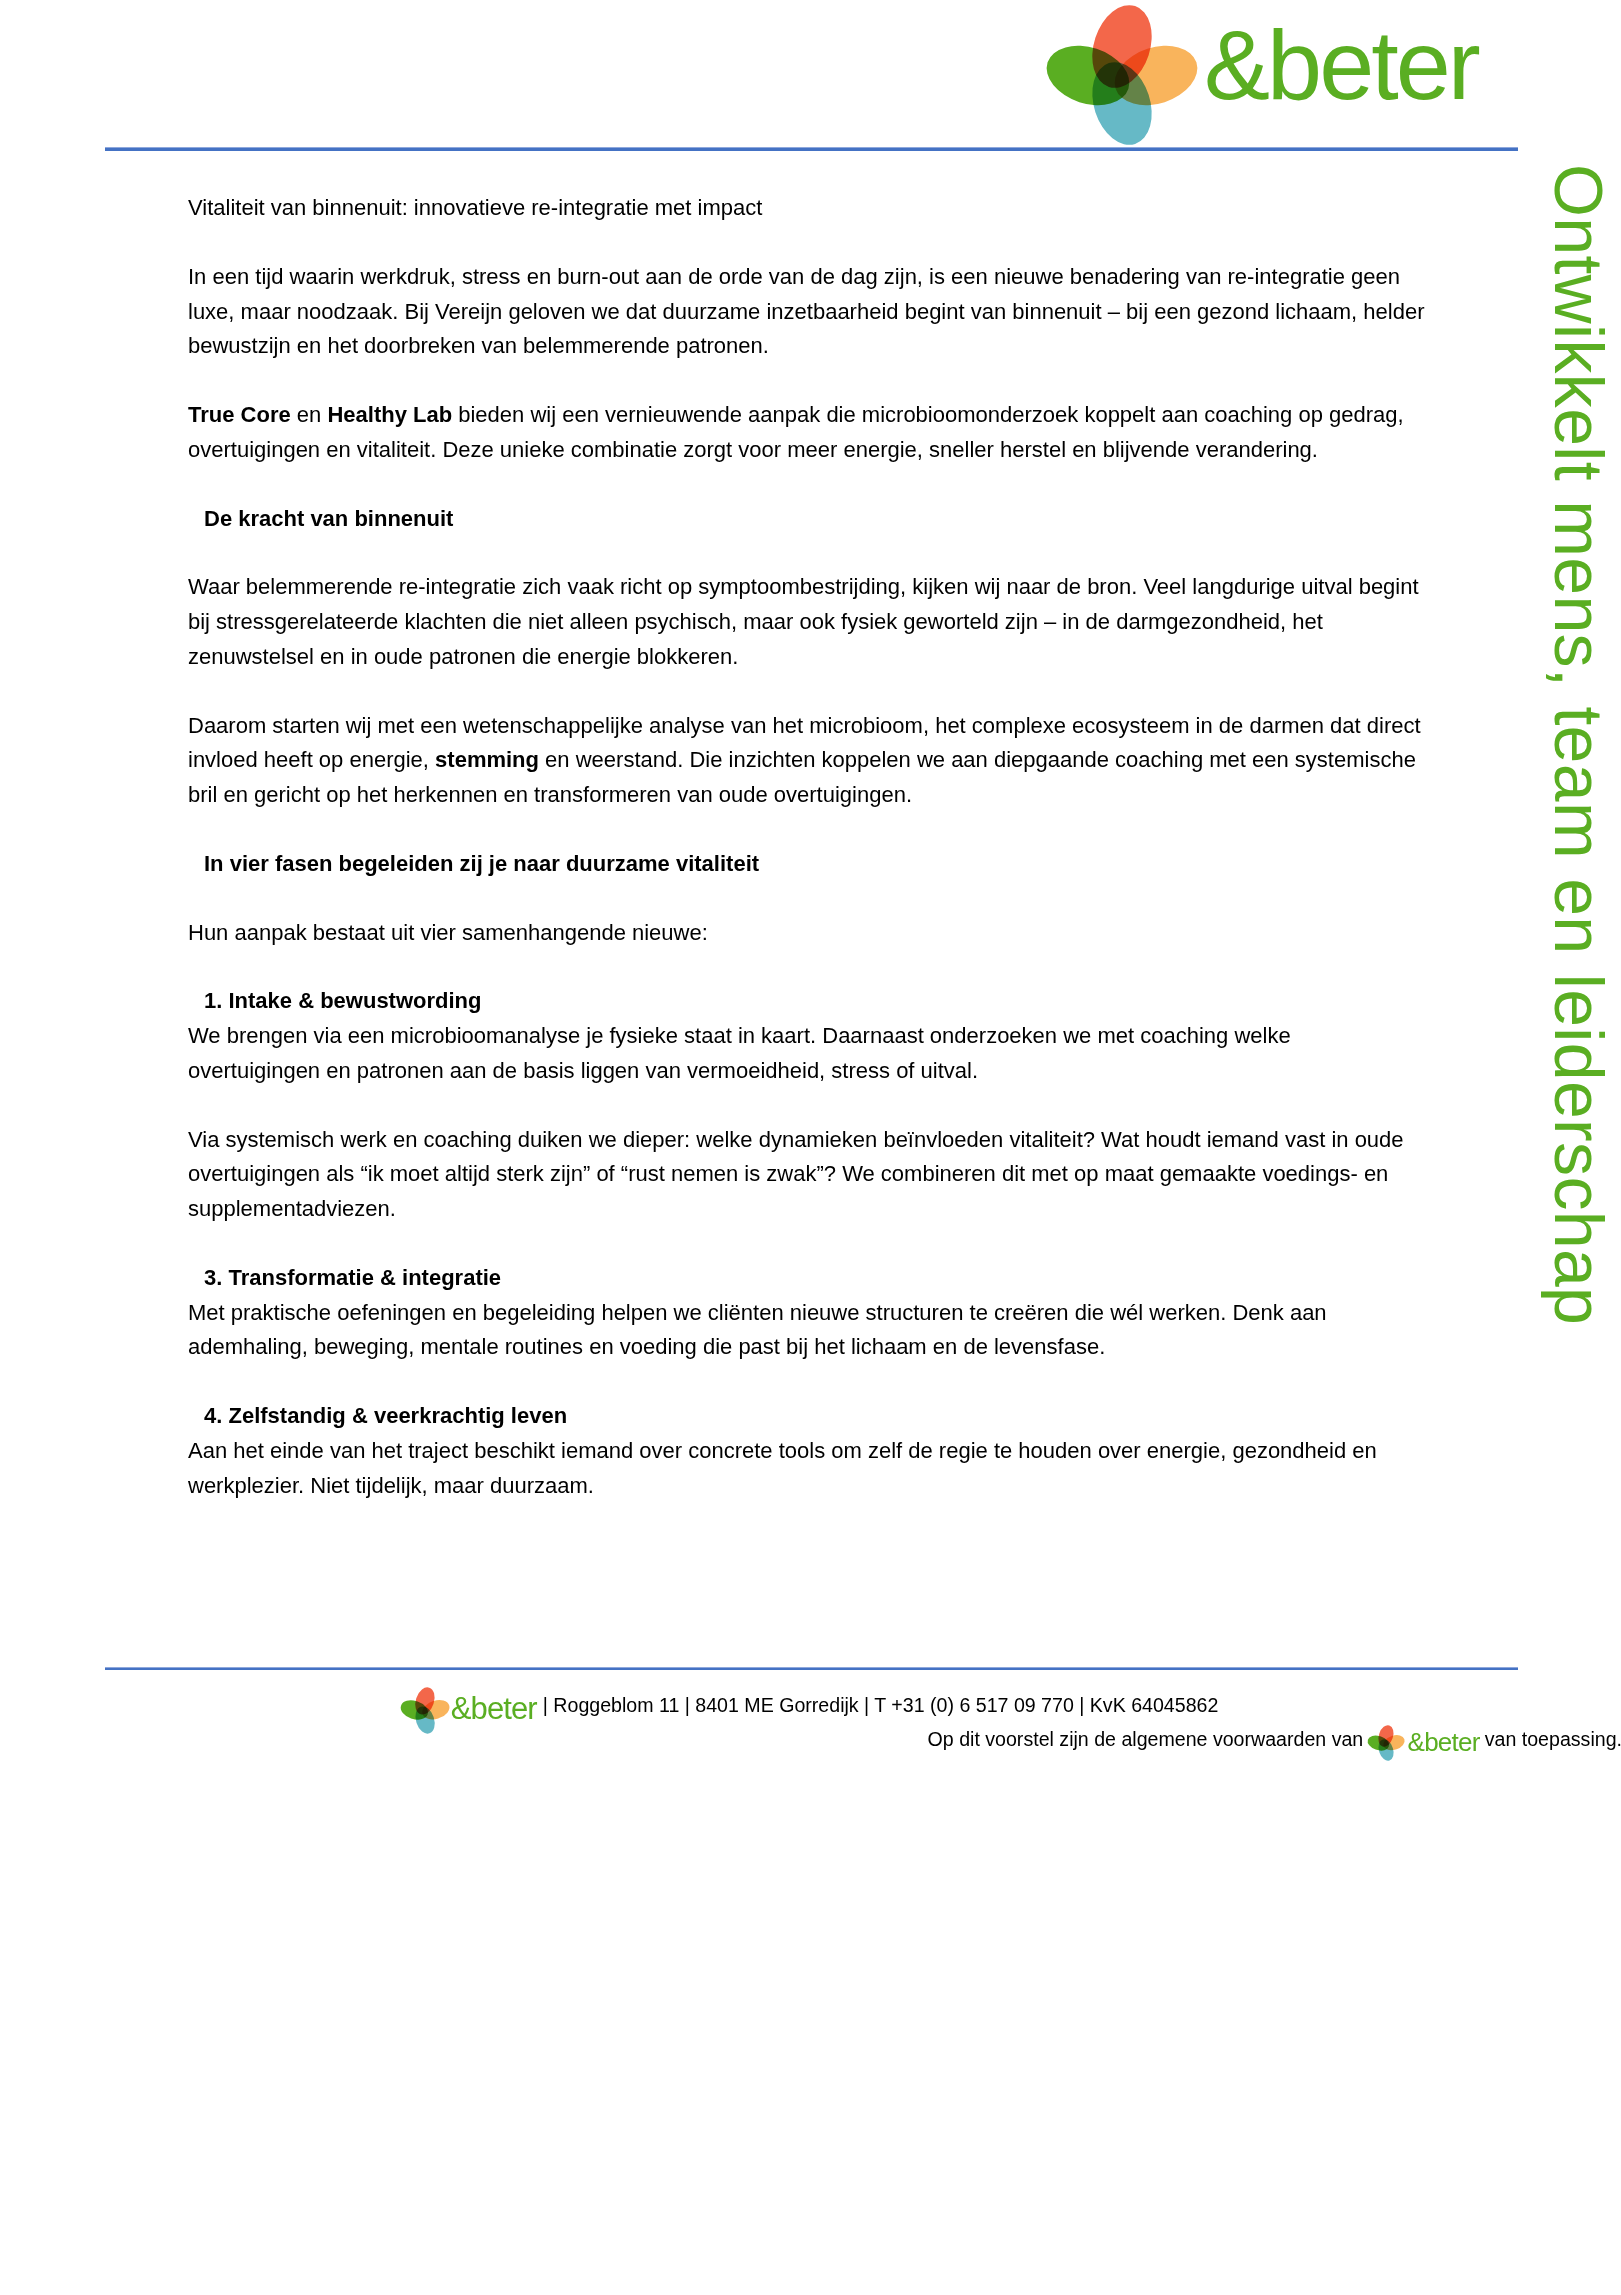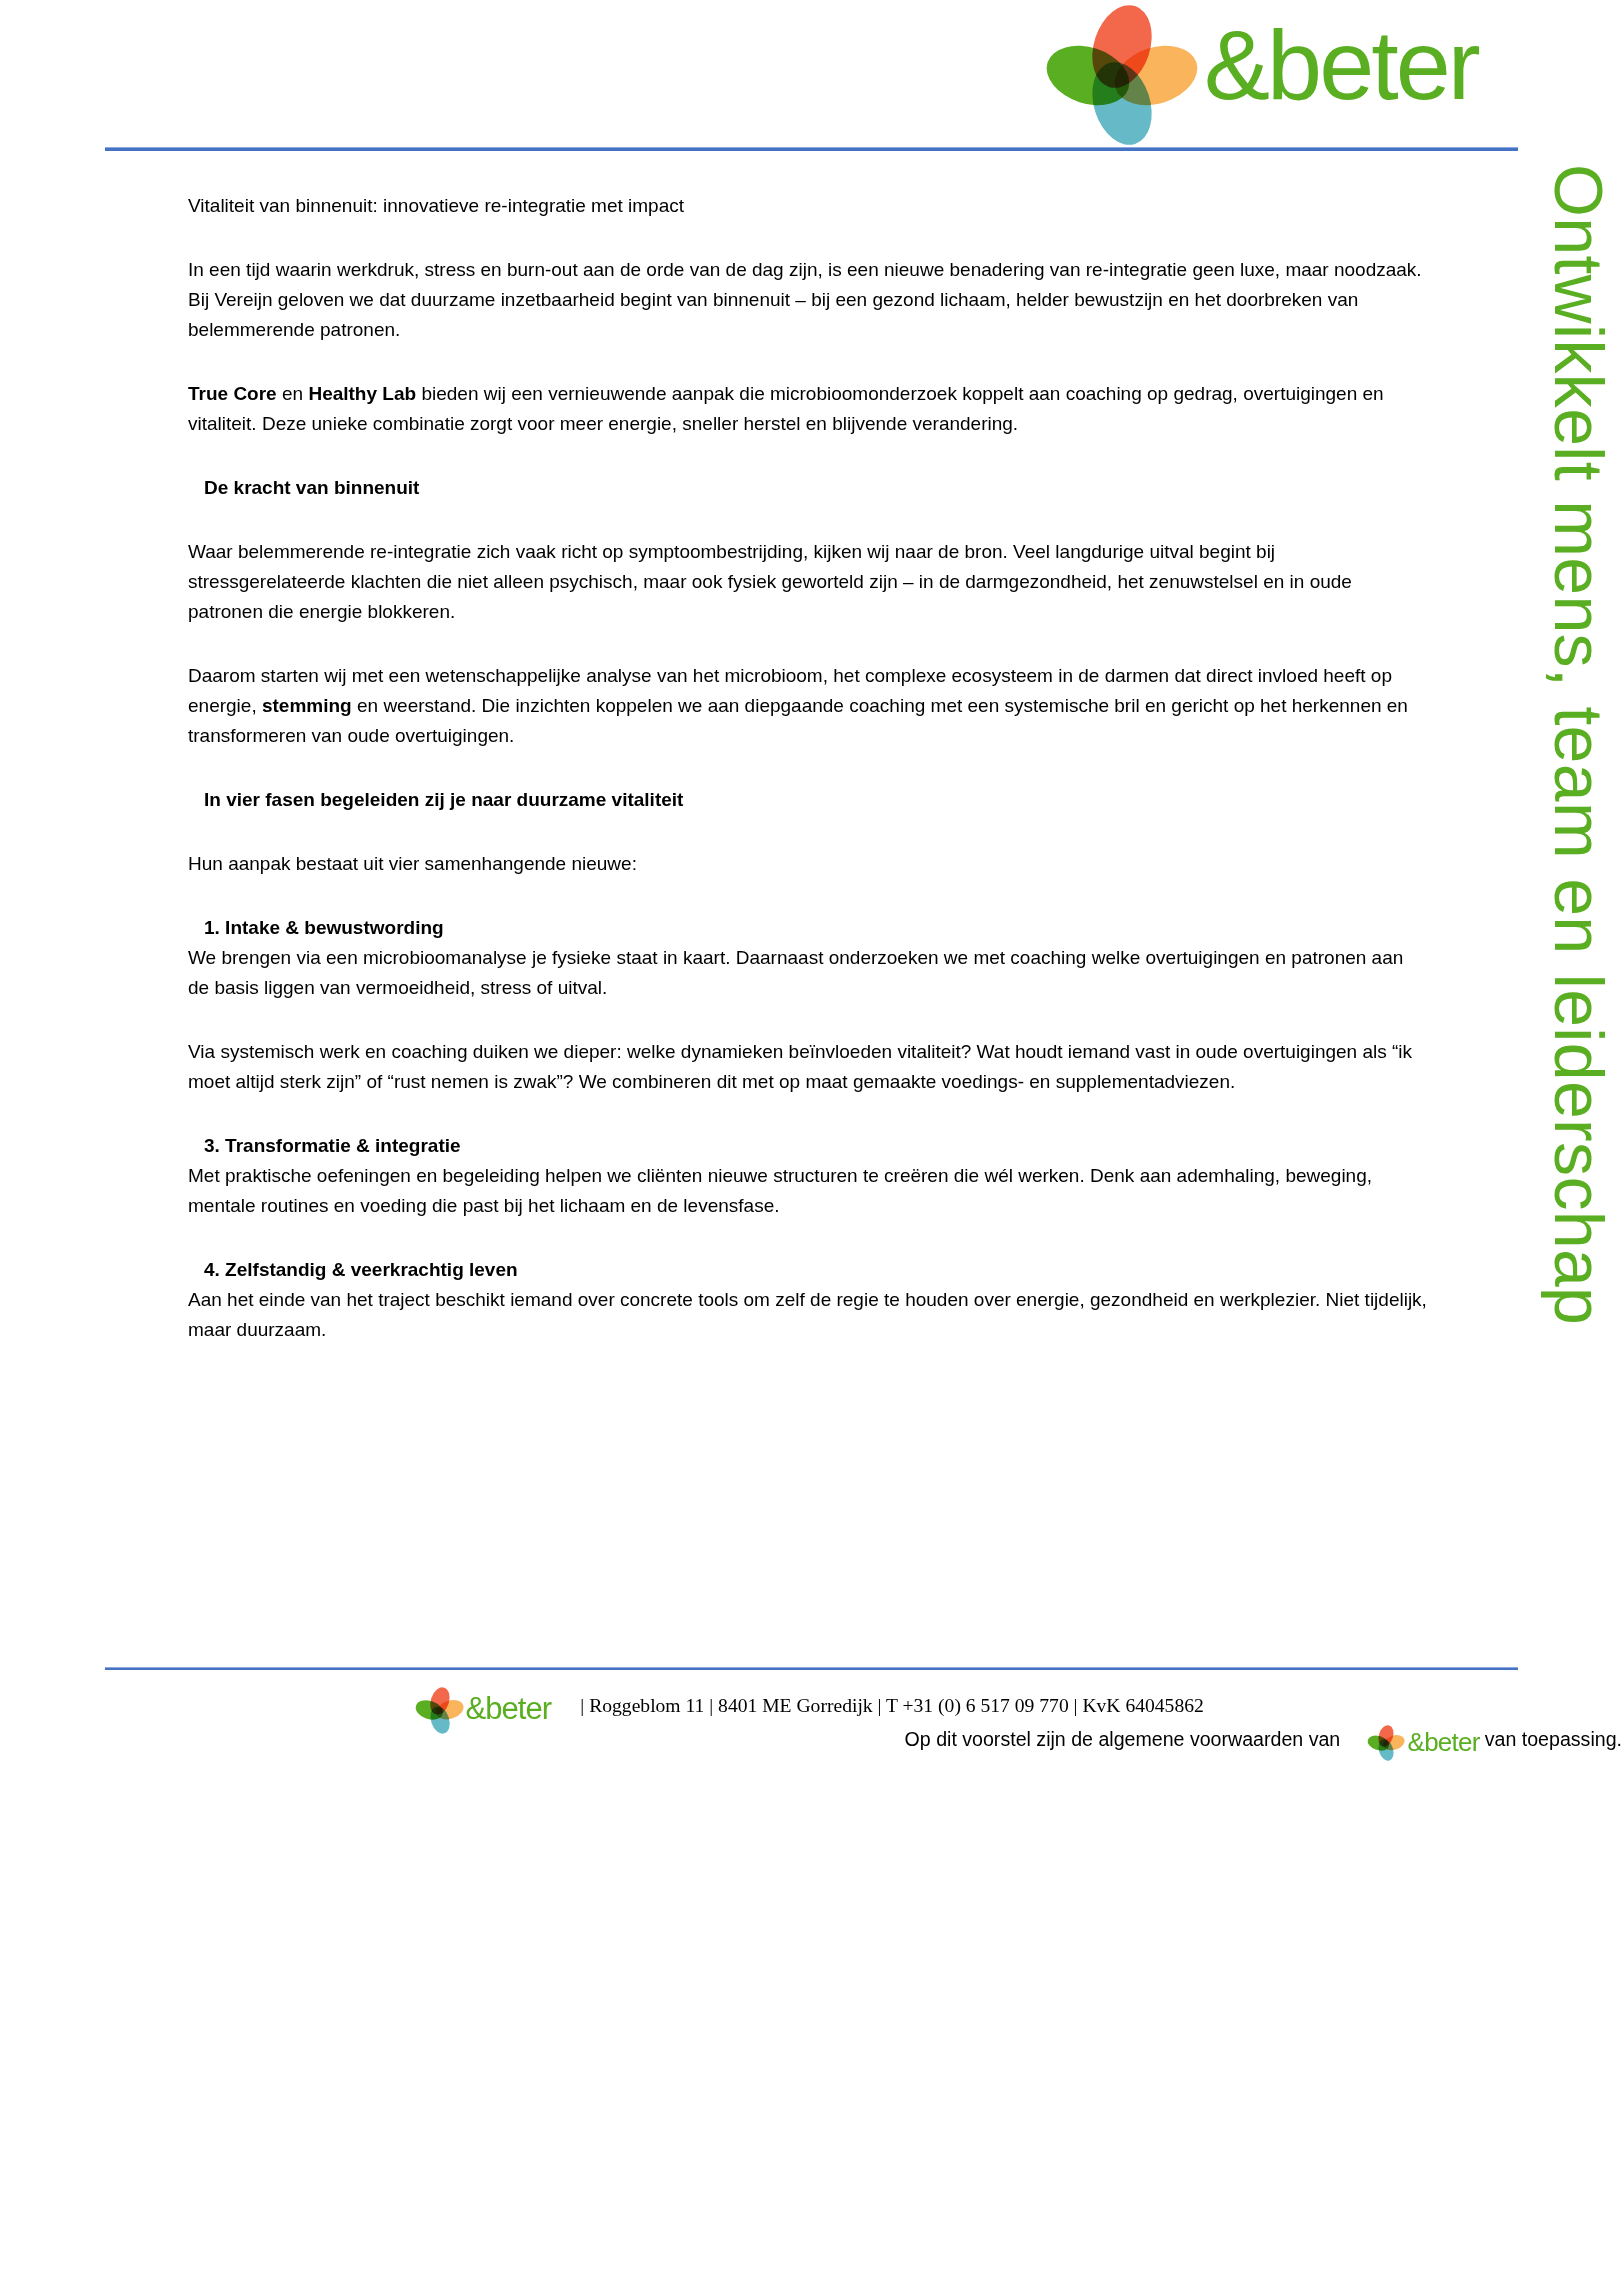--- a/index.html
+++ b/index.html
@@ -119,21 +119,21 @@
     position: absolute;
     left: 188px;
     top: 191px;
     width: 1240px;
   }
   .body-col p,
   .body-col h2,
   .body-col h3 {
     margin: 0;
     font-family: "Liberation Sans", sans-serif;
-    font-size: 19px;
+    font-size: 22px;
     line-height: 1.58;
     font-weight: 400;
     color: #000000;
   }
   .body-col h2,
   .body-col h3 { font-weight: 700; margin-left: 16px; }
   .spacer-lg { height: 34px; }
   .tight { margin-top: 0 !important; }
   strong { font-weight: 700; }
 
@@ -167,21 +167,21 @@
     line-height: 1.3;
     color: #000000;
     white-space: nowrap;
   }
   .footer-line1 { top: 27.5px; }
   .footer-line2 { top: 65px; justify-content: flex-end; }
   .footer-line1 .wordmark-sm { position: relative; top: 2.6px; }
   .footer-line2 .wordmark-xs { position: relative; top: 2px; }
   .footer-line2 .logo-xs,
   .footer-line1 .logo-sm { flex: none; }
-  .f-gap-left { margin-left: 24px; font-family: Liberation Serif, serif; }
+  .f-gap-left { margin-left: 1px; }
 </style>
 </head>
 <body>
 
 <div class="page">
 
   <div class="header">
     <div class="header-logo">
       <div class="logo-mark logo-big">
         <span class="petal p-green"></span>

